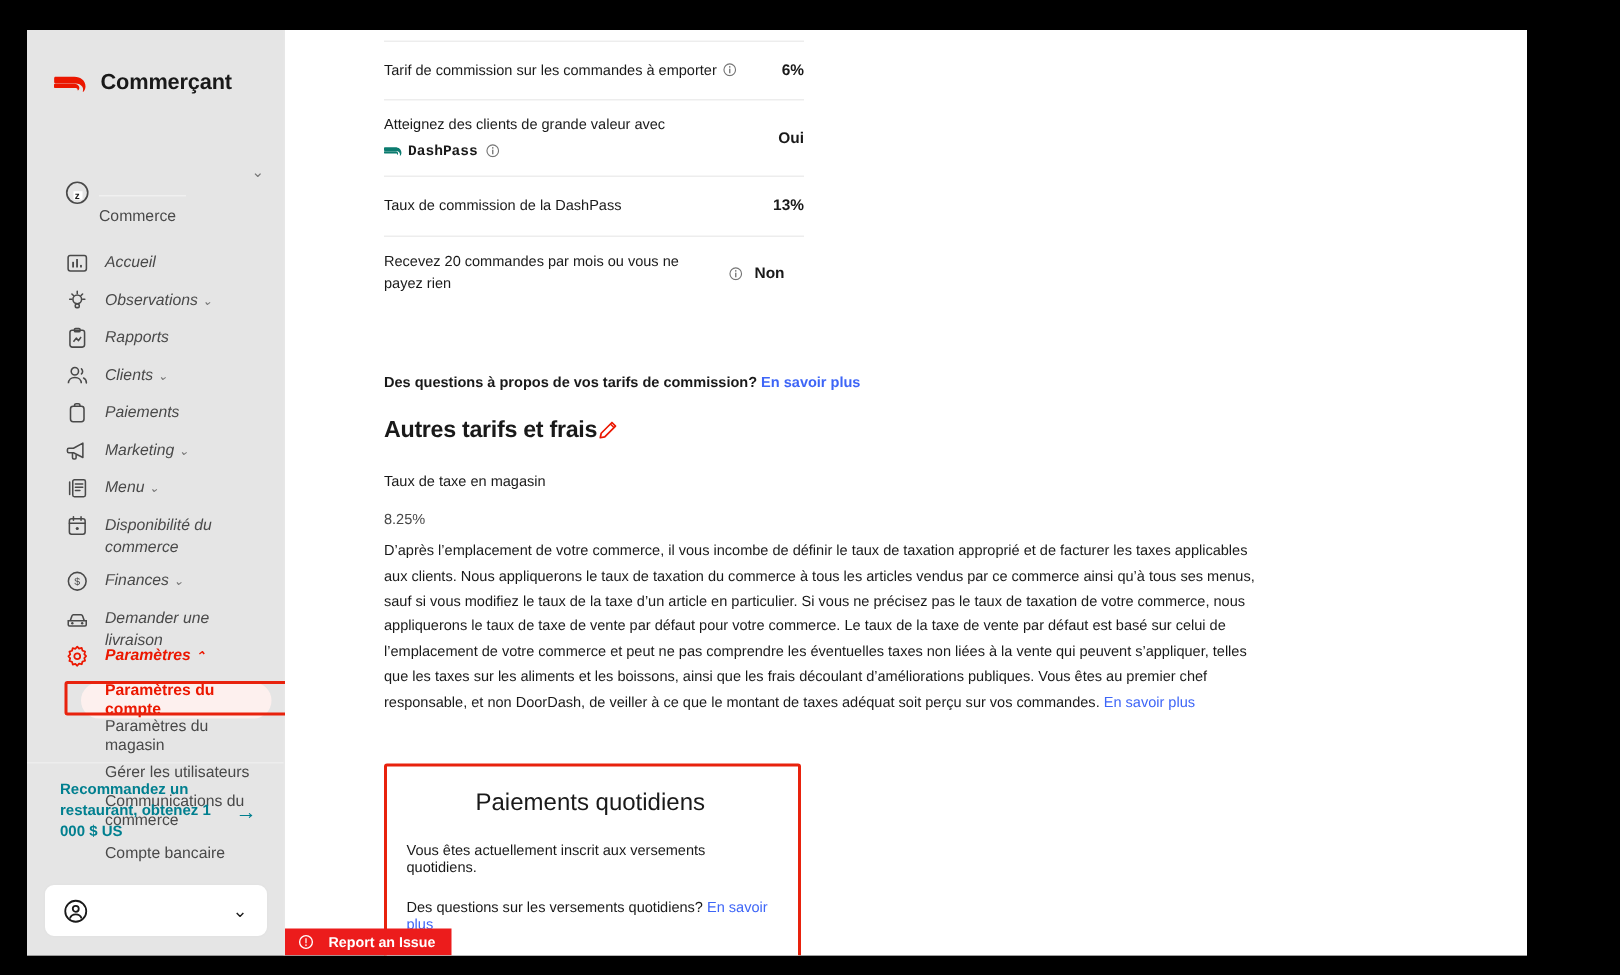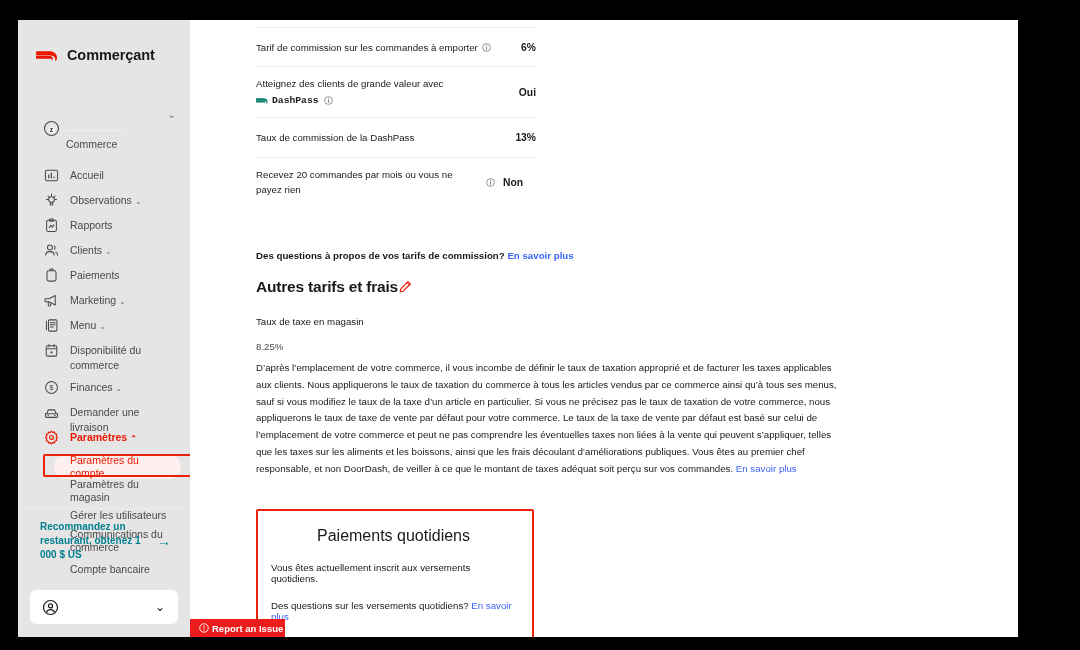--- a/index.html
+++ b/index.html
@@ -83,39 +83,39 @@
     color: #494949;
     font-size: 10.5px;
   }
   .nav-item.tall { height: 37px; }
   .nav-ico {
     width: 15px; height: 15px;
     flex: 0 0 15px;
     margin-top: 0px;
     display: block;
   }
-  .nav-label { line-height: 15px; }
+  .nav-label { line-height: 15px; font-style: italic; }
   .nav-label .chev { font-size: 8px; color: #767676; margin-left: 3px; }
   .nav-item.active { color: #eb1700; font-weight: bold; }
   .nav-item.active .chev { color: #eb1700; }
 
   .sub-item {
     padding: 0 10px 0 52px;
     height: 24px;
     font-size: 10.5px;
     color: #494949;
     line-height: 13px;
     cursor: pointer;
     display: flex;
     align-items: center;
   }
   .sub-item.tall { height: 30px; align-items: flex-start; padding-top: 1px; }
   .sub-item.sel {
     color: #eb1700;
-    font-weight: normal;
+    font-weight: bold;
     background: #fdf0ee;
     margin: 0 8px 0 36px;
     padding-left: 16px;
     border-radius: 13px;
     width: 127px;
   }
   .sel-annotation {
     position: absolute;
     left: 25px; top: 434px;
     width: 150px; height: 23px;
@@ -285,22 +285,22 @@
   .report-issue {
     position: absolute;
     left: 0; bottom: 0;
     height: 18px;
     background: #ec1c1c;
     color: #ffffff;
     font-size: 9.5px;
     font-weight: bold;
     display: flex;
     align-items: center;
-    gap: 3px;
-    padding: 0 2px 0 9px;
+    gap: 10px;
+    padding: 0 11px 0 9px;
     cursor: pointer;
   }
   .warn-ico { width: 10px; height: 10px; display: block; }
 </style>
 </head>
 <body>
 
 <div id="app">
 
   <div id="sidebar">

